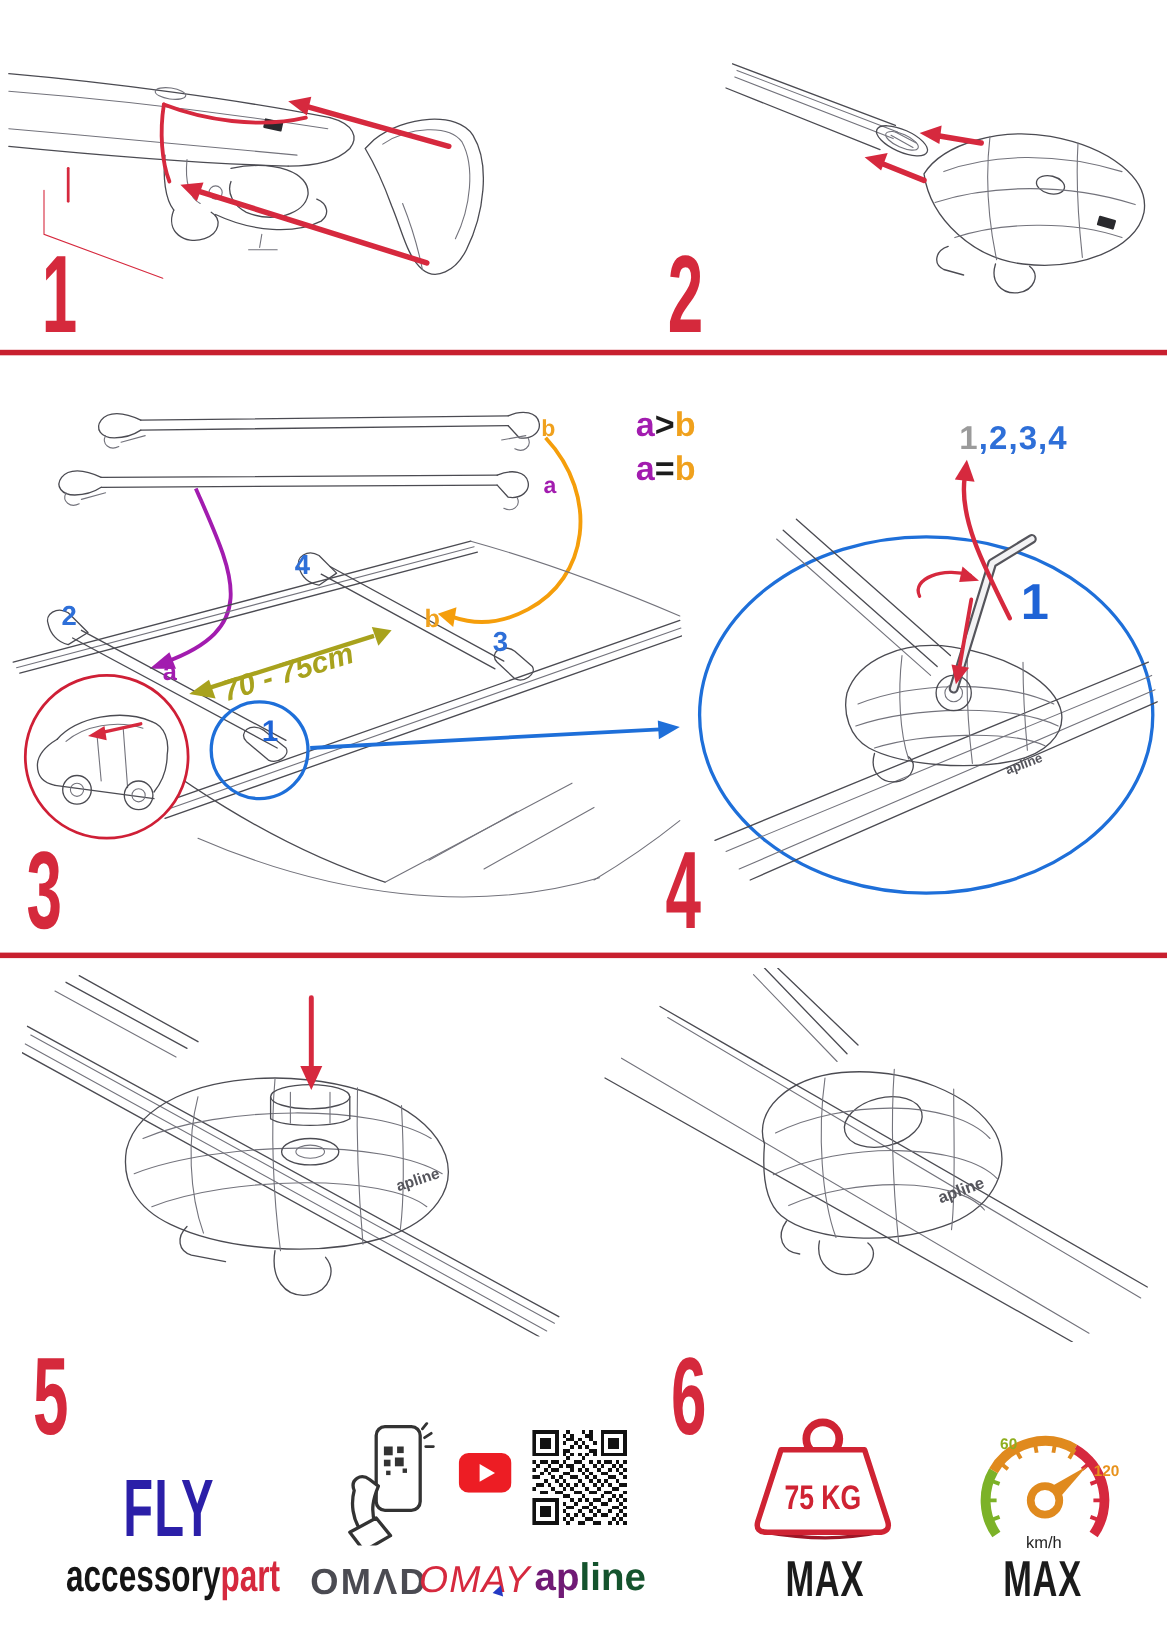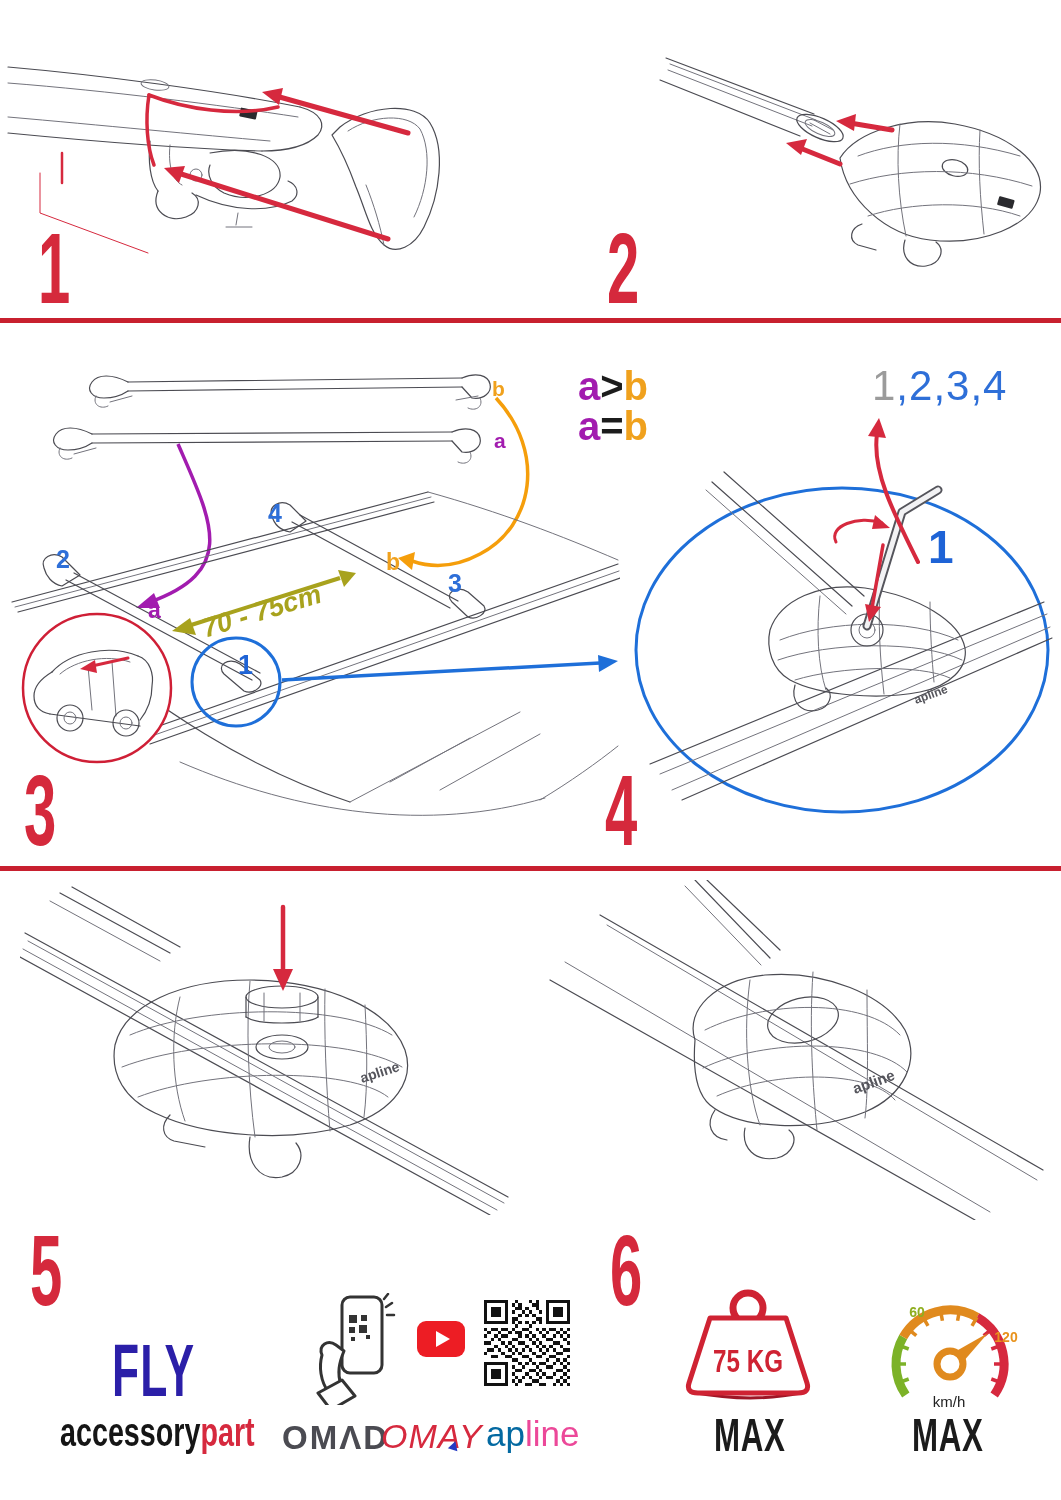--- a/index.html
+++ b/index.html
@@ -9,39 +9,39 @@
   .divider{position:absolute;left:0;width:1061px;height:5px;background:#c8202f;}
   
   .num{position:absolute;font-size:100px;line-height:.85;font-weight:bold;color:#d5293c;
        transform:scaleX(.58);transform-origin:left top;letter-spacing:-2px;}
   
   .models-block{position:absolute;left:0;top:205px;width:232px;}
   .models-inner{transform:scaleX(.82);transform-origin:100% 0;text-align:right;}
   .material{color:#d6293e;font-weight:bold;font-size:12.5px;letter-spacing:.5px;margin-bottom:3px;text-align:center;}
   .model-line{color:#34349b;font-weight:bold;font-size:10.5px;line-height:12px;letter-spacing:.3px;}
   
-  .legend{position:absolute;left:578px;top:366px;font-size:40px;font-weight:bold;line-height:40px;}
+  .legend{position:absolute;left:578px;top:366px;font-size:31px;font-weight:bold;line-height:40px;}
   .lg-a{color:#a21caf;} .lg-op{color:#1c1c1c;} .lg-b{color:#f0a11d;}
   
-  .seq{position:absolute;left:872px;top:362px;font-size:42px;font-weight:normal;letter-spacing:1px;}
+  .seq{position:absolute;left:872px;top:382px;font-size:30px;font-weight:bold;letter-spacing:1px;}
   .seq-first{color:#9b9b9b;} .seq-rest{color:#2e6fd8;}
   .callout1{position:absolute;left:928px;top:520px;font-size:46px;font-weight:bold;color:#1e63d6;}
   
   .fly{position:absolute;left:112px;top:1336px;font-size:74px;line-height:70px;font-weight:bold;
        color:#2b1fa8;transform:scaleX(.60);transform-origin:left top;letter-spacing:2px;}
   .accpart{position:absolute;left:60px;top:1412px;font-size:41px;line-height:40px;font-weight:bold;
        transform:scaleX(.70);transform-origin:left top;white-space:nowrap;}
   .acc{color:#151515;} .part{color:#d6293e;}
   .omad{position:absolute;left:282px;top:1419px;font-size:33px;font-weight:bold;color:#4b4b52;letter-spacing:2px;}
   .omay{position:absolute;left:381px;top:1417px;font-size:34px;font-weight:normal;font-style:italic;
         color:#d6293e;letter-spacing:1px;}
   .omay-accent{position:absolute;left:449px;top:1441px;width:0;height:0;border-left:5px solid transparent;
         border-right:5px solid transparent;border-bottom:9px solid #2439c4;transform:rotate(18deg);}
   .apline{position:absolute;left:486px;top:1414px;font-size:35px;letter-spacing:0;}
-  .ap{color:#0369a1;font-weight:normal;margin-top:44px;} .line{color:#ec4899;font-weight:normal;}
+  .ap{color:#701a75;font-weight:bold;margin-top:44px;} .line{color:#14532d;font-weight:bold;}
   .maxlabel{position:absolute;font-size:46px;font-weight:bold;color:#1b1b1b;
         transform:scaleX(.68);transform-origin:left top;letter-spacing:1px;}
   
   .ln{fill:none;stroke:#4b4b52;stroke-width:1.2;stroke-linecap:round;stroke-linejoin:round;}
   .ln2{fill:none;stroke:#73737c;stroke-width:1;stroke-linecap:round;}
   .redln{fill:none;stroke:#d6293e;stroke-linecap:round;}
   .redfill{fill:#d6293e;stroke:none;}
   svg text{font-family:"Liberation Sans",sans-serif;}
 </style>
 </head>

